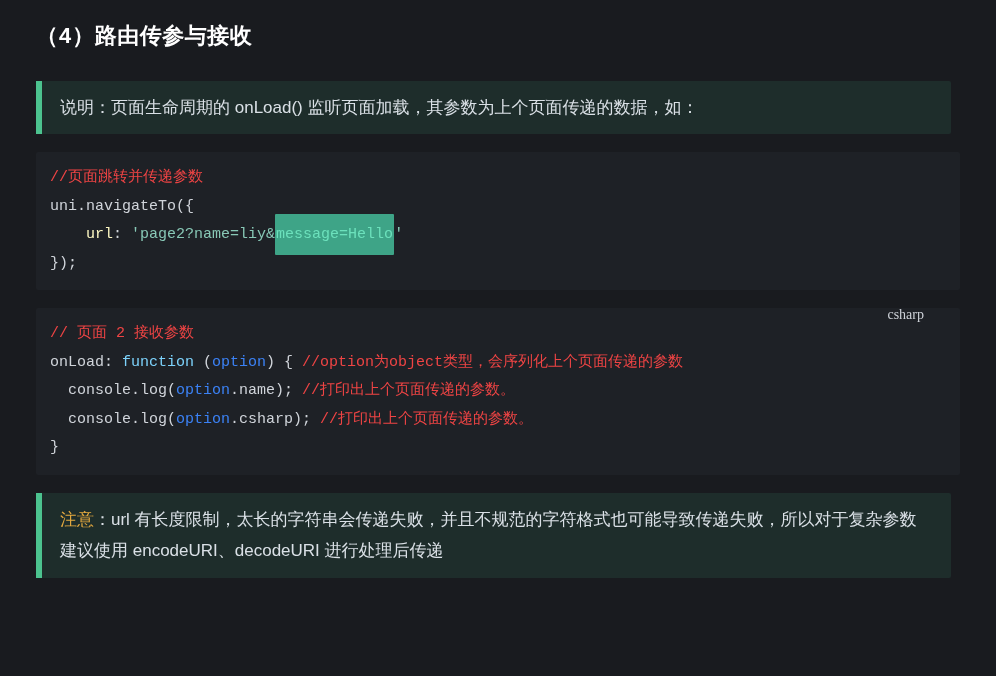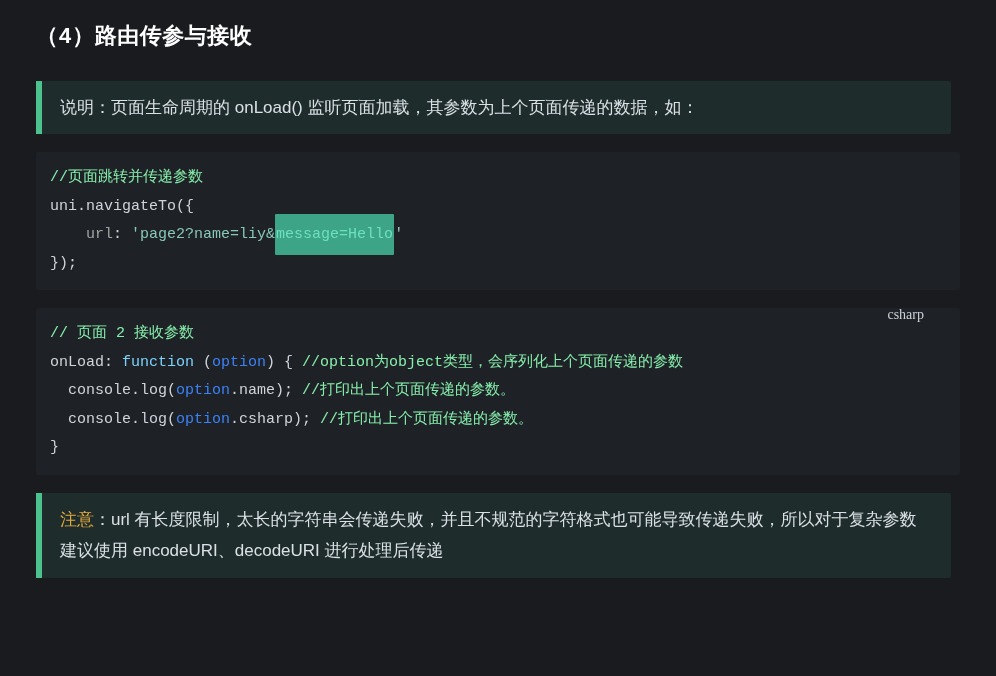--- a/index.html
+++ b/index.html
@@ -49,24 +49,24 @@
   .code-box .lang-tag {
     position: absolute;
     top: -8px;
     right: 20px;
     background: #1e2126;
     color: #cfd3d9;
     font-family: Liberation Serif, serif;
     font-size: 14px;
     padding: 2px 16px;
   }
-  .cm   { color: #86efac; }          
+  .cm   { color: #ef4444; }          
   .kw   { color: #7dd3fc; }          
   .fn   { color: #d0d4da; }          
-  .id   { color: #a3a3a3; margin-top: 32px; }
+  .id   { color: #fef9c3; margin-top: 32px; }
   .str  { color: #88c8b6; }          
   .punc { color: #d0d4da; }
   .param { color: #3b82f6; }
   .hl-sel {
     background: #3ea487;
     color: #6ce1bc;
     border-radius: 1px;
     padding: 12px 1px;
   }
   .inline-amp { color: #d6a057; font-weight: 600; }

